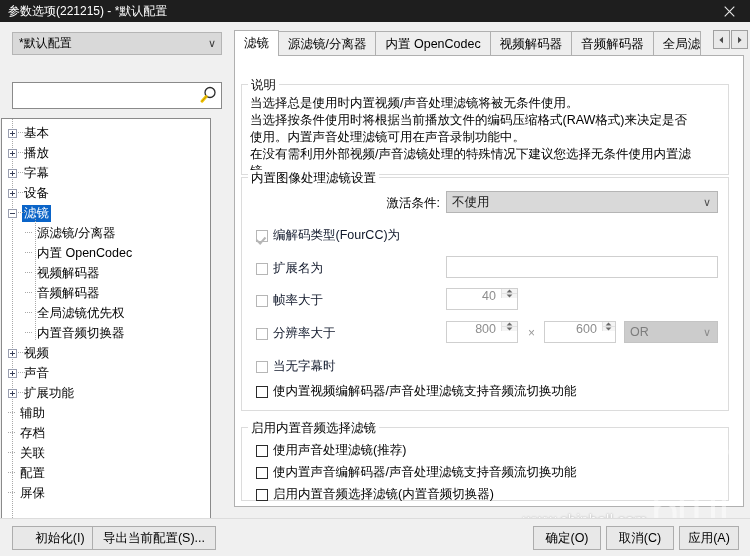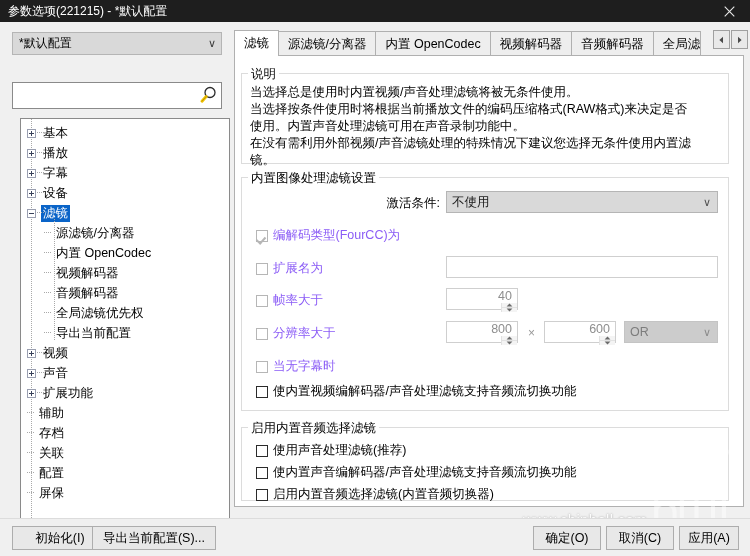--- a/index.html
+++ b/index.html
@@ -57,21 +57,21 @@
     display: flex; align-items: center;
   }
   .search-input {
     border: none; outline: none; background: transparent;
     flex: 1; height: 23px; padding-left: 5px; font-size: 12px;
     font-family: "Liberation Sans", sans-serif;
   }
   .search-icon { width: 26px; height: 23px; display: flex; align-items: center; justify-content: center; }
 
   .tree-box {
-    position: absolute; left: 20px; top: 96px; width: 210px; height: 418px;
+    position: absolute; left: 1px; top: 96px; width: 210px; height: 418px;
     background: #ffffff; border: 1px solid #8a8a8a;
     overflow: hidden;
   }
   .tree-inner { padding: 4px 0 0 0; }
   .tree-row {
     height: 20px; display: flex; align-items: center;
     font-size: 12.5px; color: #000; white-space: nowrap;
     position: relative;
   }
   .tgl {
@@ -184,35 +184,35 @@
   .cbrow {
     position: absolute; display: flex; align-items: center;
     font-size: 12.5px; white-space: nowrap;
   }
   .cbox {
     width: 12px; height: 12px; flex: 0 0 auto;
     border: 1px solid #2b2b2b; background: #ffffff; margin-right: 5px;
     position: relative;
   }
   .cbrow.disabled .cbox { border-color: #b6b6b6; }
-  .cbrow.disabled { color: #8b5cf6; }
+  .cbrow.disabled { color: #0f172a; }
   .cbrow.enabled { color: #000000; }
   .cbox.checked::after {
     content: ""; position: absolute; left: 1px; top: 4px;
     width: 4px; height: 7px;
     border-right: 2px solid #2b2b2b; border-bottom: 2px solid #2b2b2b;
     transform: rotate(42deg);
   }
   .cbrow.disabled .cbox.checked::after {
     border-right-color: #b6b6b6; border-bottom-color: #b6b6b6;
   }
 
   .spinner {
     position: absolute; background: #ffffff; border: 1px solid #cfcfcf;
-    display: flex; align-items: flex-end; flex-direction: column;
+    display: flex; align-items: flex-start;
   }
   .spinner .val {
     flex: 1; display: flex; align-items: center; justify-content: flex-end;
     padding-right: 5px; font-size: 12.5px; color: #8e8e8e;
   }
   .spinner .arrows {
     width: 16px; border-left: 1px solid #e2e2e2;
     display: flex; flex-direction: column;
   }
   .spinner .arrows .a {
@@ -336,21 +336,21 @@
             <span class="node-label">音频解码器</span>
           </div>
           <div class="tree-row">
             <span class="tgl-spacer" style="width: 23px;"></span>
             <span class="dots"></span>
             <span class="node-label">全局滤镜优先权</span>
           </div>
           <div class="tree-row">
             <span class="tgl-spacer" style="width: 23px;"></span>
             <span class="dots"></span>
-            <span class="node-label">导出当前配置</span>
+            <span class="node-label">内置音频切换器</span>
           </div>
           <div class="tree-row">
             <span class="tgl-spacer" style="width: 6px;"></span>
             <span class="tgl plus"></span>
             <span class="dots" style="width: 4px;"></span>
             <span class="node-label">视频</span>
           </div>
           <div class="tree-row">
             <span class="tgl-spacer" style="width: 6px;"></span>
             <span class="tgl plus"></span>
@@ -424,21 +424,21 @@
       </div>
       <div class="scroll-btn">
         <svg width="7" height="8" viewBox="0 0 7 8">
             <path d="M2 0.8 L5.6 4 L2 7.2 Z" fill="#4a4a4a"></path>
           </svg>
       </div>
     </div>
 
     <div class="tabpage">
 
-      <div class="group" style="left:6px; top:17px; width:488px; height:91px;">
+      <div class="group" style="left:6px; top:28px; width:488px; height:91px;">
         <span class="legend">说明</span>
         <div style="position:absolute; left:8px; top:10px;" id="desc-lines">
             <div class="desc-line">当选择总是使用时内置视频/声音处理滤镜将被无条件使用。</div>
             <div class="desc-line">当选择按条件使用时将根据当前播放文件的编码压缩格式(RAW格式)来决定是否</div>
             <div class="desc-line">使用。内置声音处理滤镜可用在声音录制功能中。</div>
             <div class="desc-line">在没有需利用外部视频/声音滤镜处理的特殊情况下建议您选择无条件使用内置滤</div>
             <div class="desc-line">镜。</div>
           </div>
       </div>
 

